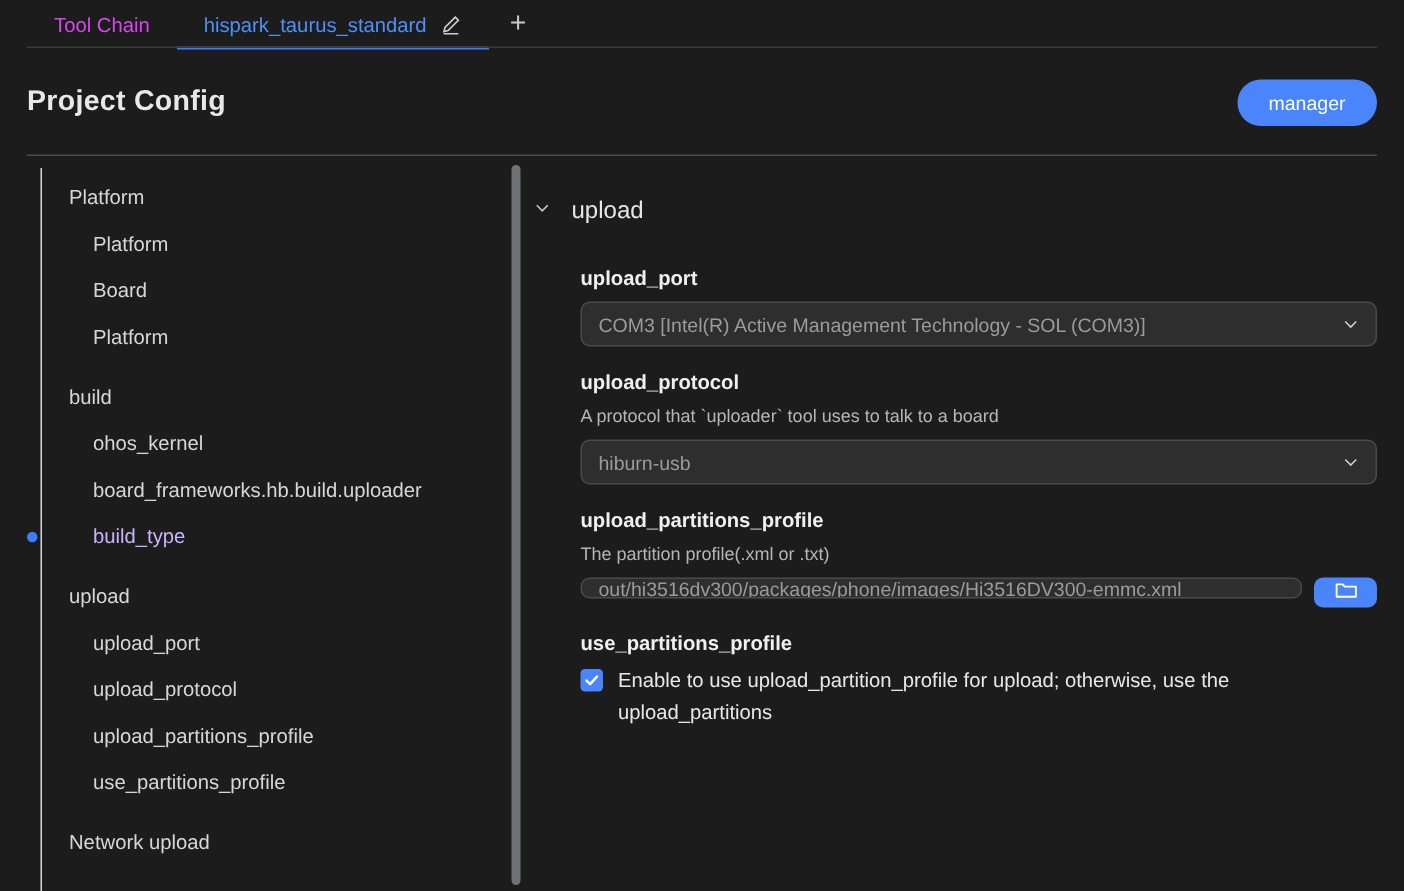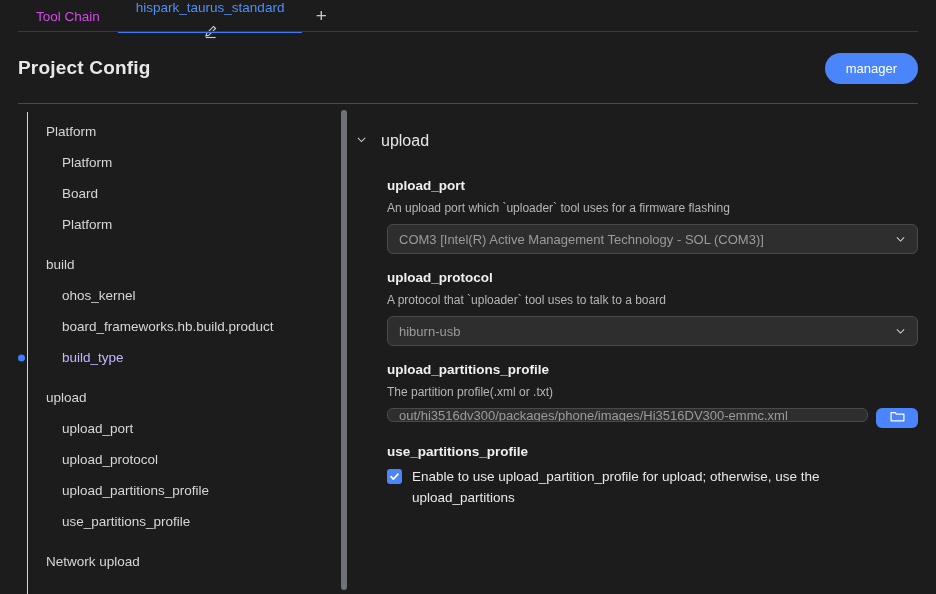--- a/index.html
+++ b/index.html
@@ -24,21 +24,21 @@
     display: flex;
     align-items: center;
     gap: 9px;
     padding: 0 18px;
     font-size: 13.5px;
     color: #d946ef;
     cursor: pointer;
     position: relative;
     white-space: nowrap;
   }
-  .tab.active { color: #4f8ff7; flex-direction: column; }
+  .tab.active { color: #4f8ff7; }
   .tab.active::after {
     content: "";
     position: absolute;
     left: 0; right: 0; bottom: -1px;
     height: 2px;
     background: #3a7afe;
   }
   .tab .pencil { display: flex; align-items: center; }
   .tab-add {
     display: flex;
@@ -271,21 +271,21 @@
 
   <div class="sidebar">
     <div class="tree-rail"></div>
     <div class="tree" id="tree">
         <div class="tree-item group"><span>Platform</span></div>
         <div class="tree-item child"><span>Platform</span></div>
         <div class="tree-item child"><span>Board</span></div>
         <div class="tree-item child"><span>Platform</span></div>
         <div class="tree-item group spaced"><span>build</span></div>
         <div class="tree-item child"><span>ohos_kernel</span></div>
-        <div class="tree-item child"><span>board_frameworks.hb.build.product</span></div>
+        <div class="tree-item child"><span>board_frameworks.hb.build.uploader</span></div>
         <div class="tree-item child selected"><span class="marker"></span><span>build_type</span></div>
         <div class="tree-item group spaced"><span>upload</span></div>
         <div class="tree-item child"><span>upload_port</span></div>
         <div class="tree-item child"><span>upload_protocol</span></div>
         <div class="tree-item child"><span>upload_partitions_profile</span></div>
         <div class="tree-item child"><span>use_partitions_profile</span></div>
         <div class="tree-item group spaced"><span>Network upload</span></div>
       </div>
     <div class="scrollbar"></div>
   </div>
@@ -298,21 +298,20 @@
           <polyline points="3.5,6 8,10.5 12.5,6"></polyline>
         </svg>
       </span>
       <span>upload</span>
     </div>
 
     <div class="fields">
 
       <div class="field">
         <div class="field-label">upload_port</div>
-        <div class="field-desc">An upload port which `uploader` tool uses for a firmware flashing</div>
         <div class="control-row">
           <div class="select">
             <span>COM3 [Intel(R) Active Management Technology - SOL (COM3)]</span>
             <span class="chev">
               <svg width="13" height="13" viewBox="0 0 16 16" fill="none" stroke="#cfcfcf" stroke-width="1.3">
                 <polyline points="3.5,6 8,10.5 12.5,6"></polyline>
               </svg>
             </span>
           </div>
         </div>

